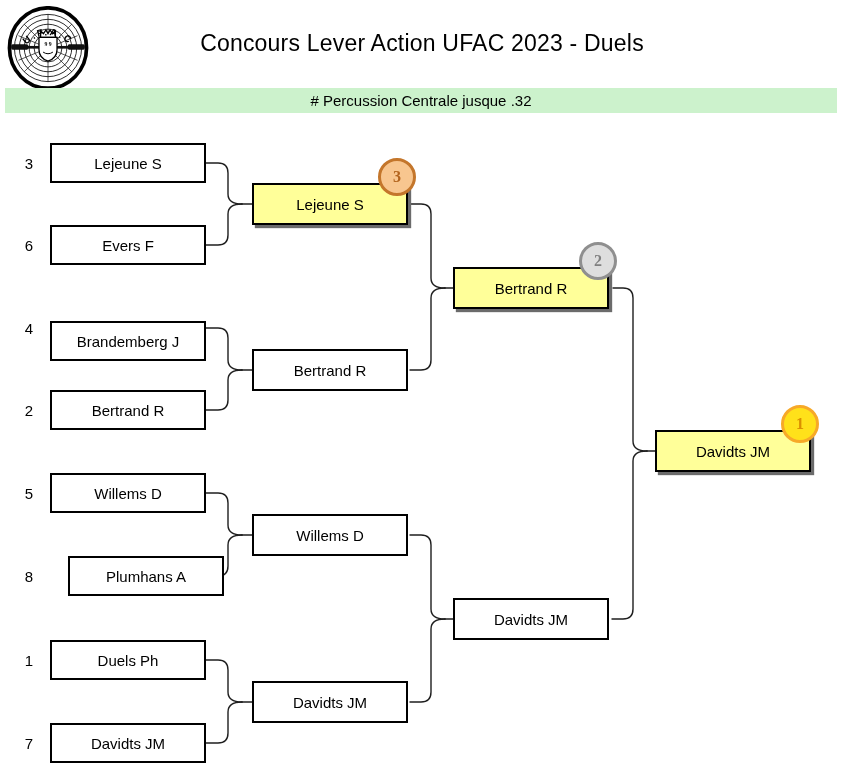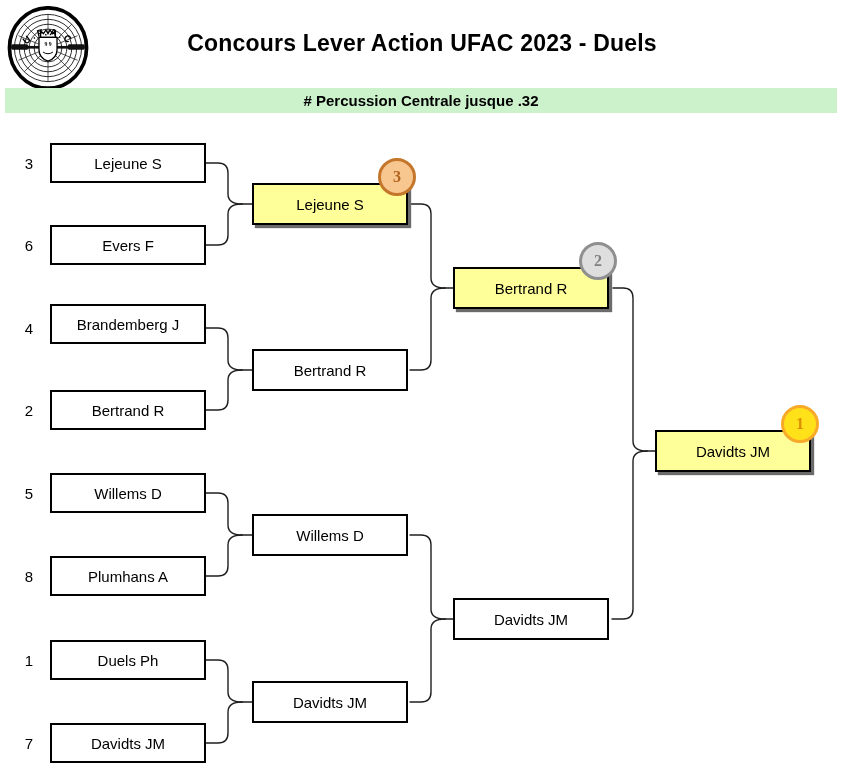--- a/index.html
+++ b/index.html
@@ -4,43 +4,43 @@
 <style>
   html,body{margin:0;padding:0;}
   body{
     width:844px;height:777px;position:relative;background:#fff;
     font-family:"Liberation Sans", sans-serif;color:#000;overflow:hidden;
   }
   
   .logo{position:absolute;left:7px;top:6px;width:82px;height:84px;}
   h1.title{
     position:absolute;left:0;right:0;top:30px;margin:0;
-    text-align:center;font-size:23px;font-weight:bold;letter-spacing:.2px;
+    text-align:center;font-size:23px;font-weight:normal;letter-spacing:.2px;
   }
   .banner{
     position:absolute;left:5px;top:88px;width:832px;height:25px;
     background:#ccf2cc;text-align:center;line-height:25px;
-    font-size:15px;font-weight:bold;
+    font-size:15px;font-weight:normal;
   }
   
   .connectors{position:absolute;left:0;top:0;z-index:0;}
   .box{
     position:absolute;width:156px;height:40px;background:#fff;
     border:2px solid #000;display:flex;align-items:center;justify-content:center;
     font-size:15px;z-index:1;box-sizing:border-box;
   }
   .rr{height:42px;}
   .win{background:#ffff99;box-shadow:3px 3px 1px #6b6b6b;}
   .seed{
     position:absolute;left:16px;width:26px;height:40px;z-index:1;
     display:flex;align-items:center;justify-content:center;font-size:15px;
   }
   
-  .q0{left:50px;top:143px}.q1{left:50px;top:225px}.q2{left:50px;top:304px}.q3{left:50px;top:390px}
-  .q4{left:50px;top:473px}.q5{left:50px;top:556px}.q6{left:50px;top:640px}.q7{left:50px;top:723px}
+  .q0{left:50px;top:143px}.q1{left:50px;top:225px}.q2{left:50px;top:321px}.q3{left:50px;top:390px}
+  .q4{left:50px;top:473px}.q5{left:68px;top:556px}.q6{left:50px;top:640px}.q7{left:50px;top:723px}
   .t0{top:143px}.t1{top:225px}.t2{top:308px}.t3{top:390px}
   .t4{top:473px}.t5{top:556px}.t6{top:640px}.t7{top:723px}
   
   .sf0{left:252px;top:183px}.sf1{left:252px;top:349px}.sf2{left:252px;top:514px}.sf3{left:252px;top:681px}
   .f0{left:453px;top:267px}.f1{left:453px;top:598px}
   .ch{left:655px;top:430px}
   
   .medal{
     position:absolute;top:-27px;right:-10px;width:32px;height:32px;
     border-radius:50%;border:3px solid;display:flex;align-items:center;justify-content:center;

